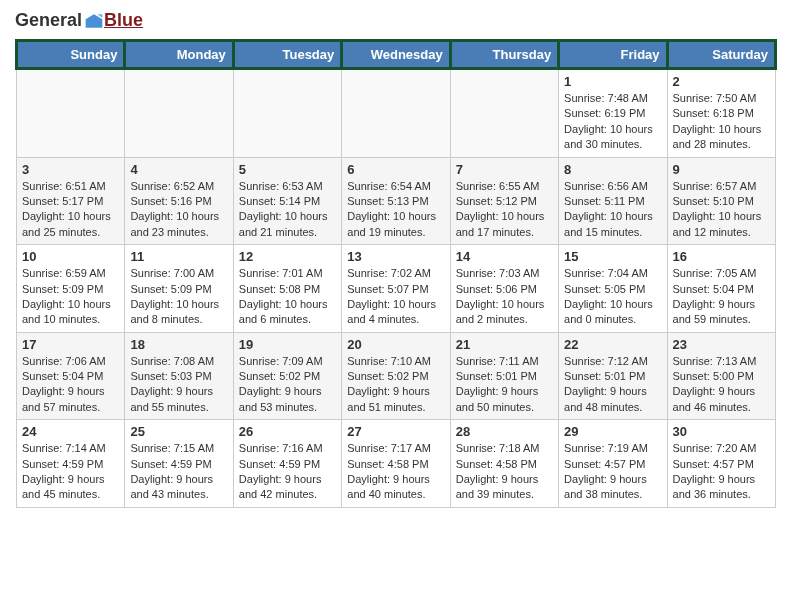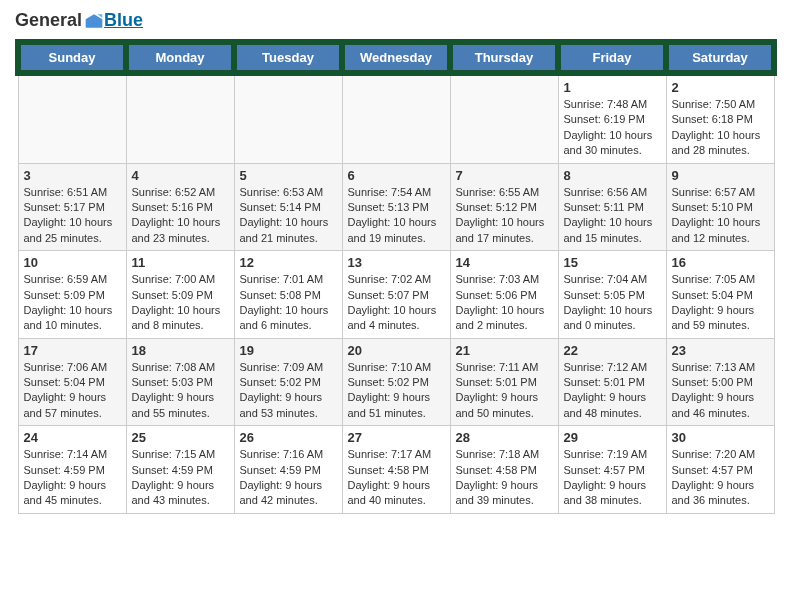--- a/index.html
+++ b/index.html
@@ -26,21 +26,21 @@
       align-items: center;
     }
     .logo-general {
       font-size: 18px;
       font-weight: bold;
       color: #333;
     }
     .logo-blue {
       font-size: 18px;
       font-weight: bold;
-      color: #0369a1;
+      color: #7f1d1d;
       text-decoration: underline;
     }
     .logo-icon {
       width: 20px;
       height: 20px;
       margin-left: 2px;
     }
     .title-area {
       text-align: right;
     }
@@ -54,25 +54,25 @@
       color: #555;
     }
     table {
       width: 100%;
       border-collapse: collapse;
       table-layout: fixed;
     }
     th {
       background-color: #4a7db5;
       color: white;
-      text-align: center;
+      text-align: right;
       padding: 5px 6px;
       font-size: 13px;
       font-weight: bold;
-      border: 6px solid #14532d;
+      border: 3px solid #14532d;
     }
     td {
       vertical-align: top;
       border: 1px solid #ccc;
       padding: 4px 5px;
       font-size: 10.5px;
       color: #333;
       height: 80px;
       background: #fff;
     }
@@ -157,21 +157,21 @@
 Daylight: 10 hours and 23 minutes.</div>
         </td>
         <td>
           <div class="day-num">5</div>
           <div class="day-info" style="white-space: pre-line;">Sunrise: 6:53 AM
 Sunset: 5:14 PM
 Daylight: 10 hours and 21 minutes.</div>
         </td>
         <td>
           <div class="day-num">6</div>
-          <div class="day-info" style="white-space: pre-line;">Sunrise: 7:54 AM
+          <div class="day-info" style="white-space: pre-line;">Sunrise: 6:54 AM
 Sunset: 5:13 PM
 Daylight: 10 hours and 19 minutes.</div>
         </td>
         <td>
           <div class="day-num">7</div>
           <div class="day-info" style="white-space: pre-line;">Sunrise: 6:55 AM
 Sunset: 5:12 PM
 Daylight: 10 hours and 17 minutes.</div>
         </td>
         <td>

